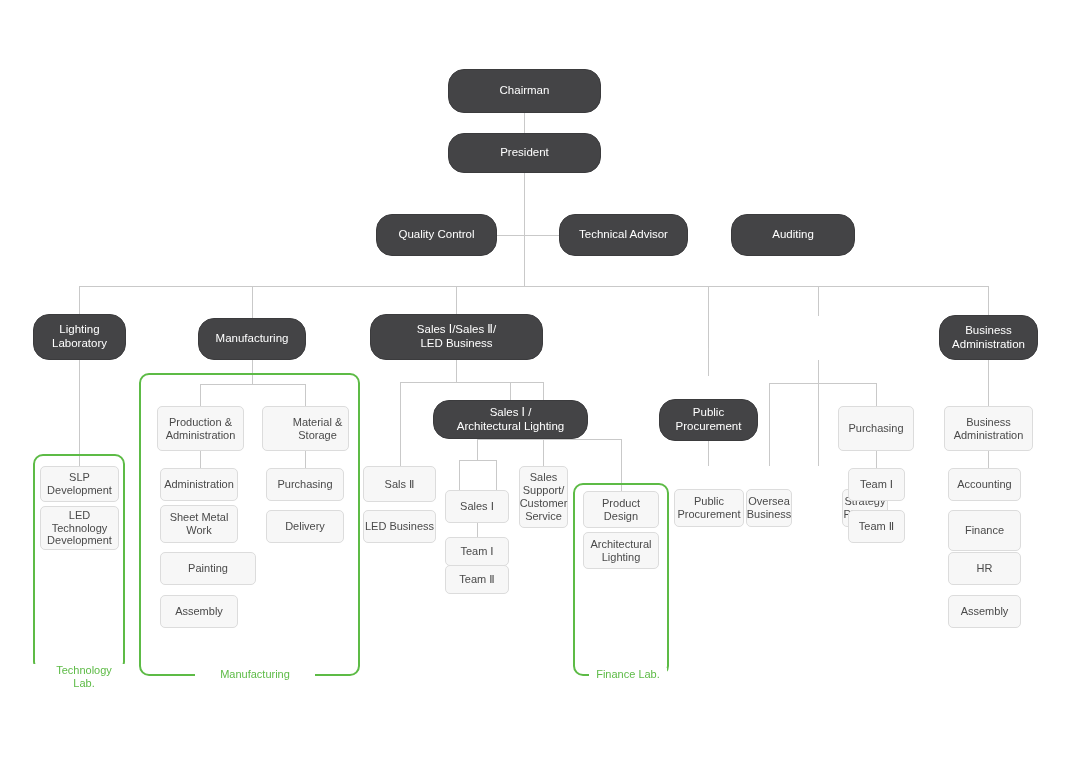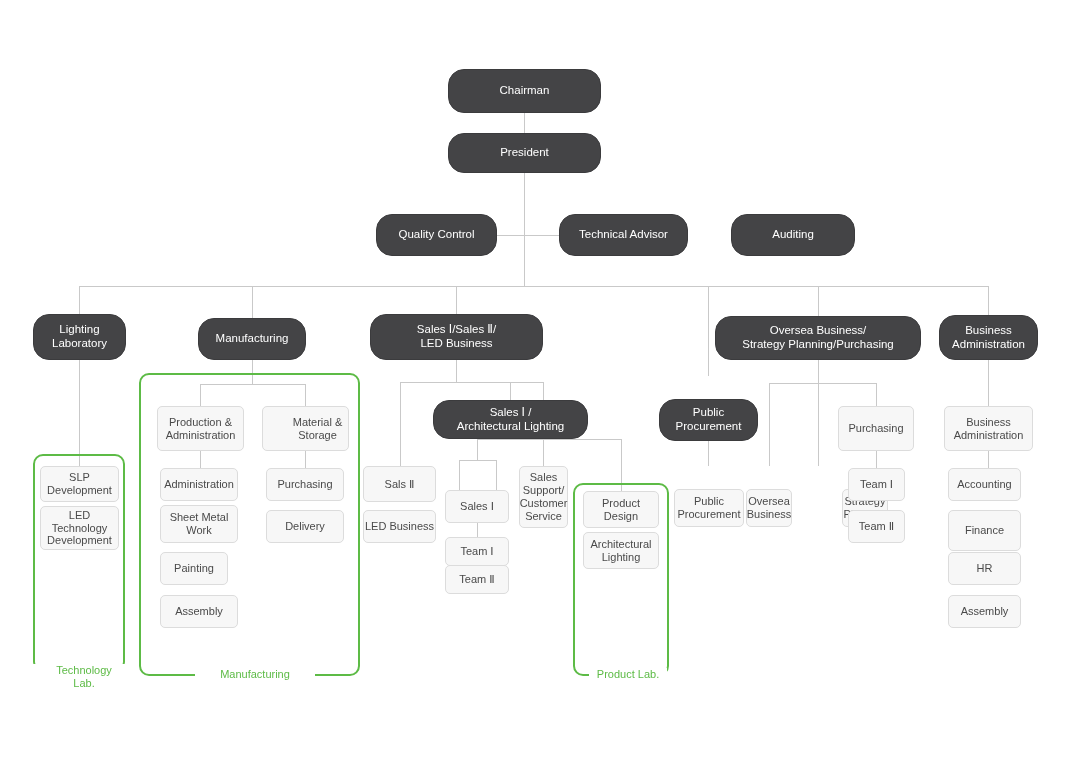--- a/index.html
+++ b/index.html
@@ -126,54 +126,52 @@
   <div class="ln lnv" style="left:988px;top:451px;height:17px;"></div>
 
   <div class="grp" style="left:33px;top:454px;width:92px;height:218px;"></div>
   <div class="grp-label" style="left:31px;top:664px;width:96px;">Technology
 Lab.</div>
 
   <div class="grp" style="left:139px;top:373px;width:221px;height:303px;"></div>
   <div class="grp-label" style="left:195px;top:668px;width:110px;">Manufacturing</div>
 
   <div class="grp" style="left:573px;top:483px;width:96px;height:193px;"></div>
-  <div class="grp-label" style="left:589px;top:668px;width:68px;">Product Lab.</div>
+  <div class="grp-label" style="left:589px;top:668px;width:68px;">Finance Lab.</div>
 
   <div class="box dark" style="left:448px;top:69px;width:153px;height:44px;">Chairman</div>
   <div class="box dark" style="left:448px;top:133px;width:153px;height:40px;">President</div>
 
   <div class="box dark" style="left:376px;top:214px;width:121px;height:42px;">Quality Control</div>
   <div class="box dark" style="left:559px;top:214px;width:129px;height:42px;">Technical Advisor</div>
   <div class="box dark" style="left:723px;top:214px;width:124px;height:42px;margin-left:8px;">Auditing</div>
 
   <div class="box dark" style="left:33px;top:314px;width:93px;height:46px;">Lighting
 Laboratory</div>
   <div class="box dark" style="left:198px;top:318px;width:108px;height:42px;">Manufacturing</div>
   <div class="box dark" style="left:370px;top:314px;width:173px;height:46px;">Sales Ⅰ/Sales Ⅱ/
 LED Business</div>
-  <div class="box dark" style="left:715px;top:316px;width:206px;height:44px;">Oversea Business/
-Strategy Planning/Purchasing</div>
   <div class="box dark" style="left:939px;top:315px;width:99px;height:45px;">Business
 Administration</div>
 
   <div class="box light" style="left:40px;top:466px;width:79px;height:36px;">SLP
 Development</div>
   <div class="box light" style="left:40px;top:506px;width:79px;height:44px;">LED
 Technology
 Development</div>
 
   <div class="box light" style="left:157px;top:406px;width:87px;height:45px;text-align:center;">Production &amp;
 Administration</div>
   <div class="box light" style="left:262px;top:406px;width:87px;height:45px;padding-left:24px;">Material &amp;
 Storage</div>
 
   <div class="box light" style="left:160px;top:468px;width:78px;height:33px;">Administration</div>
   <div class="box light" style="left:160px;top:505px;width:78px;height:38px;">Sheet Metal
 Work</div>
-  <div class="box light" style="left:160px;top:552px;width:68px;height:33px;">Painting</div>
+  <div class="box light" style="left:160px;top:552px;width:96px;height:33px;">Painting</div>
   <div class="box light" style="left:160px;top:595px;width:78px;height:33px;">Assembly</div>
 
   <div class="box light" style="left:266px;top:468px;width:78px;height:33px;">Purchasing</div>
   <div class="box light" style="left:266px;top:510px;width:78px;height:33px;">Delivery</div>
 
   <div class="box dark" style="left:433px;top:400px;width:155px;height:39px;">Sales Ⅰ /
 Architectural Lighting</div>
 
   <div class="box light" style="left:363px;top:466px;width:73px;height:36px;">Sals Ⅱ</div>
   <div class="box light" style="left:363px;top:510px;width:73px;height:33px;">LED Business</div>

